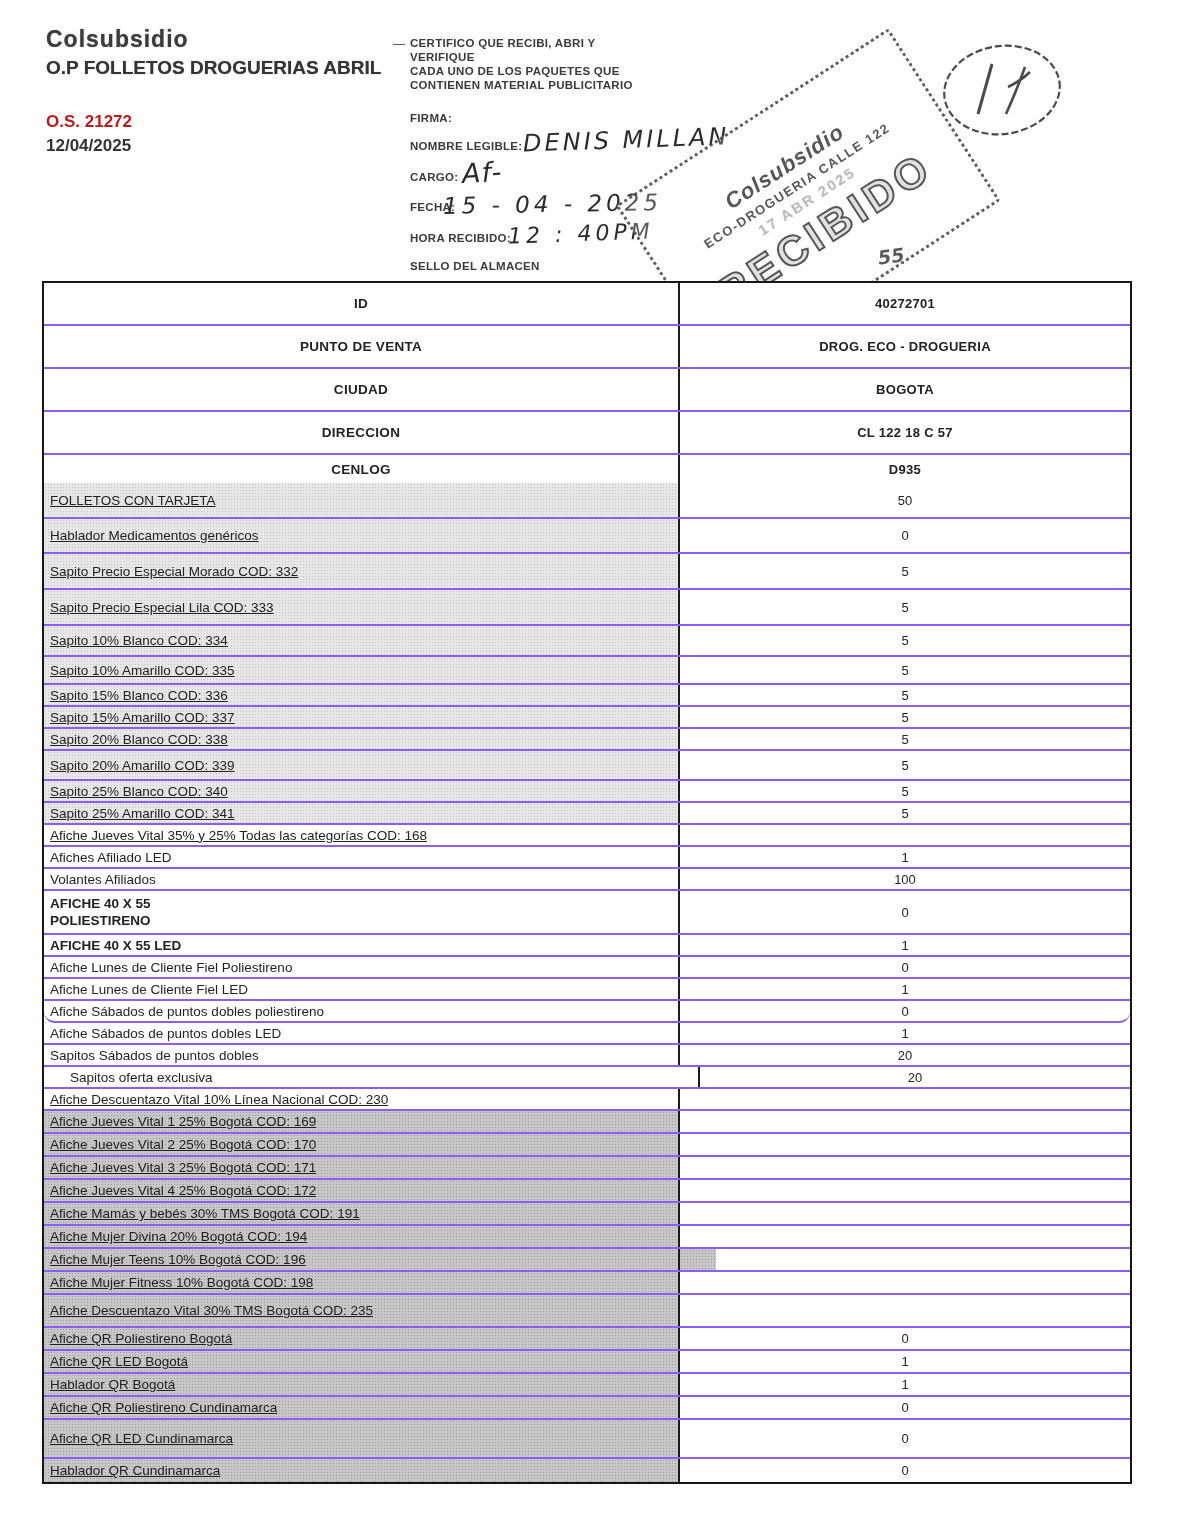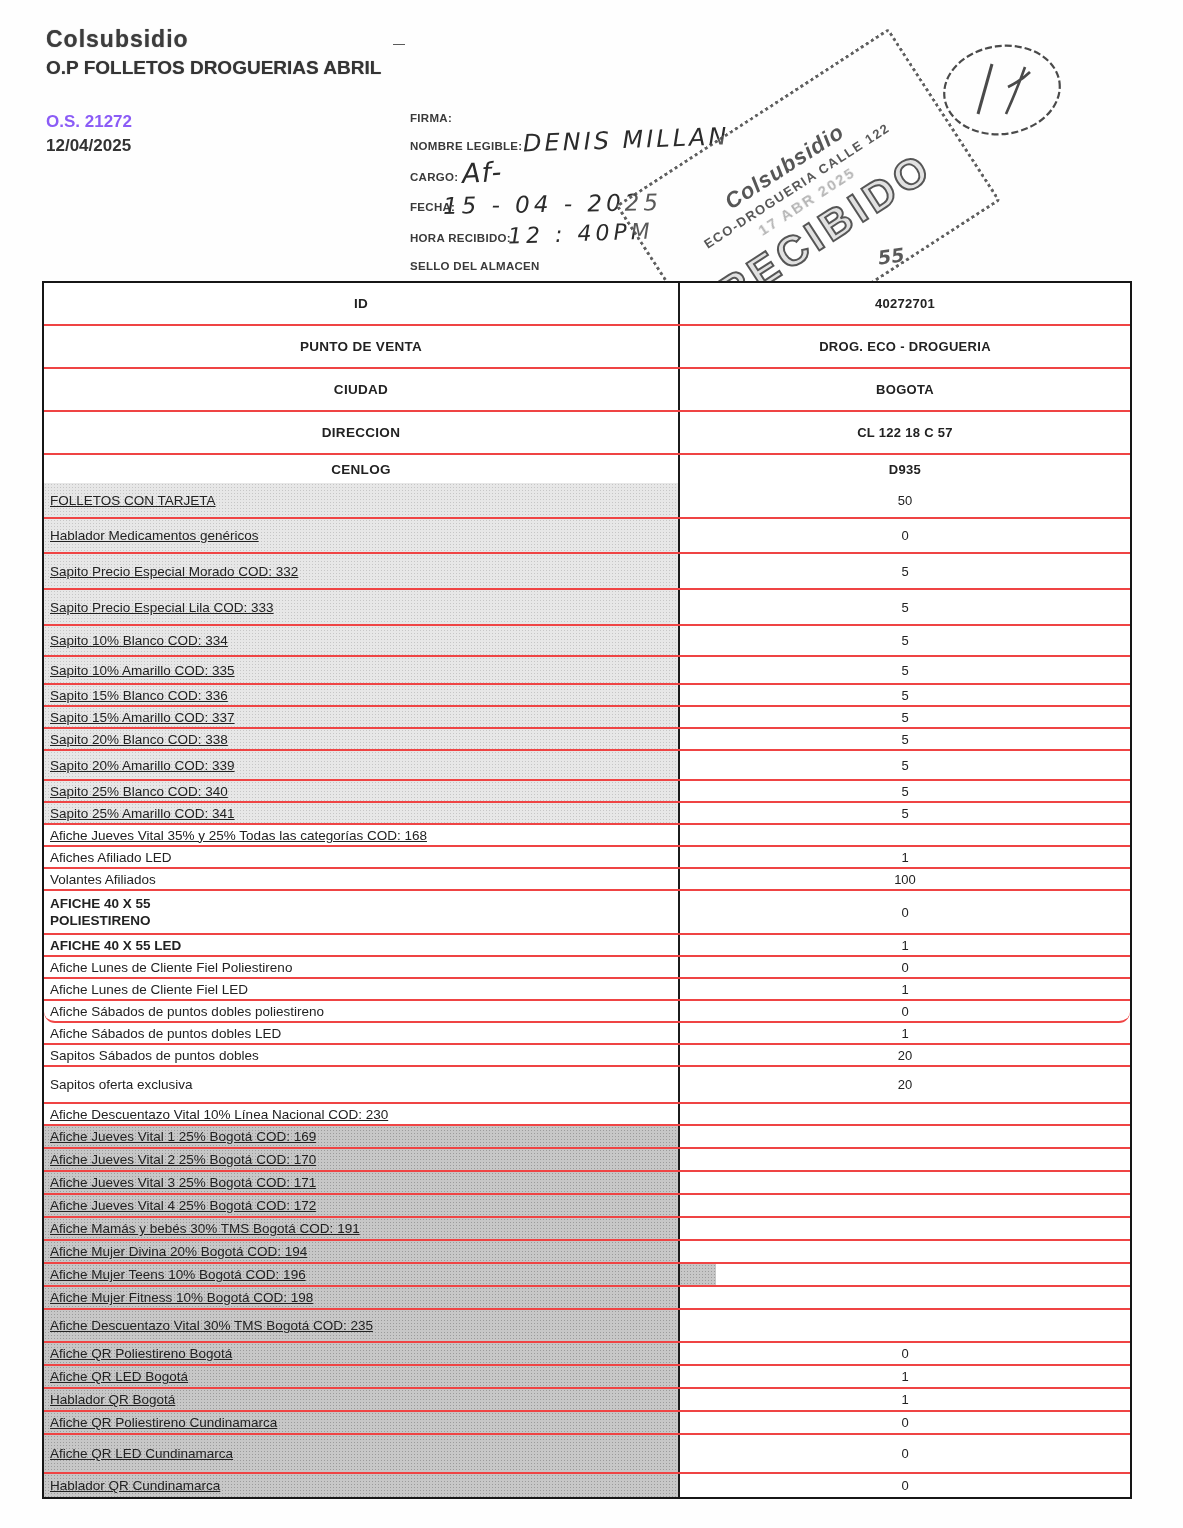--- a/index.html
+++ b/index.html
@@ -3,21 +3,21 @@
 <meta charset="utf-8">
 <style>
   html,body{margin:0;padding:0;background:#f2f2f2;}
   .page{position:relative;width:1183px;height:1528px;background:#fefefe;overflow:hidden;
         font-family:"Liberation Sans",sans-serif;color:#1d1d1d;}
   .abs{position:absolute;}
   
   .logo{left:46px;top:26px;font-size:23px;font-weight:bold;letter-spacing:1px;color:#3c3c3c;
         text-shadow:0 0 1px #777;}
   .title{left:46px;top:57px;font-size:19px;font-weight:bold;color:#343434;text-shadow:0 0 1px #888;}
-  .osnum{left:46px;top:112px;font-size:17px;font-weight:bold;color:#8b5cf6;}
+  .osnum{left:46px;top:112px;font-size:17px;font-weight:bold;color:#b91c1c;}
   .osdate{left:46px;top:136px;font-size:17px;font-weight:bold;color:#333;text-align:center;}
   
   .certdash{left:393px;top:37px;font-size:12px;color:#444;}
   .cert{left:410px;top:36px;width:270px;font-size:11.5px;font-weight:bold;line-height:14px;
         color:#3a3a3a;letter-spacing:.3px;}
   .fld{font-size:11.5px;font-weight:bold;color:#3a3a3a;letter-spacing:.3px;}
   .f-firma{left:410px;top:112px;}
   .f-nombre{left:410px;top:140px;}
   .f-cargo{left:410px;top:171px;}
   .f-fecha{left:410px;top:201px;}
@@ -36,21 +36,21 @@
   .stamp{left:645px;top:100px;width:320px;height:200px;transform:rotate(-33deg);
          border:3px dotted #4a4a4a;border-radius:4px;display:flex;flex-direction:column;
          align-items:center;justify-content:center;gap:2px;opacity:.88;background:rgba(255,255,255,.25);}
   .stampbrand{font-size:22px;font-weight:bold;font-style:italic;color:#3f3f3f;letter-spacing:1px;}
   .stamploc{font-size:13px;font-weight:bold;color:#424242;letter-spacing:1.5px;}
   .stampdate{font-size:15px;font-weight:bold;color:#666;opacity:.55;filter:blur(.7px);letter-spacing:2px;}
   .stampword{font-size:42px;font-weight:bold;letter-spacing:5px;color:rgba(70,70,70,.18);
              -webkit-text-stroke:2px #3f3f3f;}
   
   .tbl{left:42px;top:281px;width:1090px;border:2px solid #161616;box-sizing:border-box;background:#fff;}
-  .irow{display:flex;border-bottom:2px solid #ef4444;box-sizing:border-box;}
+  .irow{display:flex;border-bottom:2px solid #8b5cf6;box-sizing:border-box;}
   .irow:last-child{border-bottom:none;}
   .cell{box-sizing:border-box;display:flex;align-items:center;}
   .lab{width:636px;border-right:2px solid #1c1c1c;padding:1px 6px;font-size:13.5px;color:#222;}
   .val{flex:1;justify-content:center;font-size:13px;color:#222;}
   .info .lab{justify-content:center;font-weight:bold;font-size:13.5px;letter-spacing:.3px;}
   .info .val{font-weight:bold;letter-spacing:.3px;}
   .v-light{background-color:#e7e7e7;background-image:radial-gradient(rgba(0,0,0,.14) 1px,transparent 1px);background-size:3px 3px;}
   .v-light .val{background:#fff;}
   .v-dark{background-color:#c7c7c7;background-image:radial-gradient(rgba(0,0,0,.22) 1px,transparent 1px);background-size:3px 3px;}
   .v-dark .val{background:#fff;}
@@ -62,20 +62,26 @@
 <body>
 
 <div class="page">
 
   <div class="abs logo">Colsubsidio</div>
   <div class="abs title">O.P FOLLETOS DROGUERIAS ABRIL</div>
   <div class="abs osnum">O.S. 21272</div>
   <div class="abs osdate">12/04/2025</div>
 
   <div class="abs certdash">—</div>
+  <div class="abs cert">
+    <div>CERTIFICO QUE RECIBI, ABRI Y</div>
+    <div>VERIFIQUE</div>
+    <div>CADA  UNO DE LOS PAQUETES QUE</div>
+    <div>CONTIENEN MATERIAL PUBLICITARIO</div>
+  </div>
 
   <div class="abs fld f-firma">FIRMA:</div>
   <div class="abs fld f-nombre">NOMBRE LEGIBLE:</div>
   <div class="abs fld f-cargo">CARGO:</div>
   <div class="abs fld f-fecha">FECHA:</div>
   <div class="abs fld f-hora">HORA RECIBIDO:</div>
   <div class="abs fld f-sello">SELLO DEL ALMACEN</div>
 
   <div class="abs hw hw-nombre">DENIS MILLAN</div>
   <div class="abs hw hw-cargo">Af-</div>
@@ -206,21 +212,21 @@
           <div class="cell val">0</div>
         </div>
         <div class="irow v-white" style="height: 22px;">
           <div class="cell lab">Afiche Sábados de puntos dobles LED</div>
           <div class="cell val">1</div>
         </div>
         <div class="irow v-white" style="height: 22px;">
           <div class="cell lab">Sapitos Sábados de puntos dobles</div>
           <div class="cell val">20</div>
         </div>
-        <div class="irow v-white" style="height: 37px;">
+        <div class="irow v-white" style="height: 22px; padding-left: 20px;">
           <div class="cell lab">Sapitos oferta exclusiva</div>
           <div class="cell val">20</div>
         </div>
         <div class="irow v-white" style="height: 22px;">
           <div class="cell lab ul">Afiche Descuentazo Vital 10% Línea Nacional COD: 230</div>
           <div class="cell val"></div>
         </div>
         <div class="irow v-dark" style="height: 23px;">
           <div class="cell lab ul">Afiche Jueves Vital 1 25% Bogotá COD: 169</div>
           <div class="cell val"></div>

